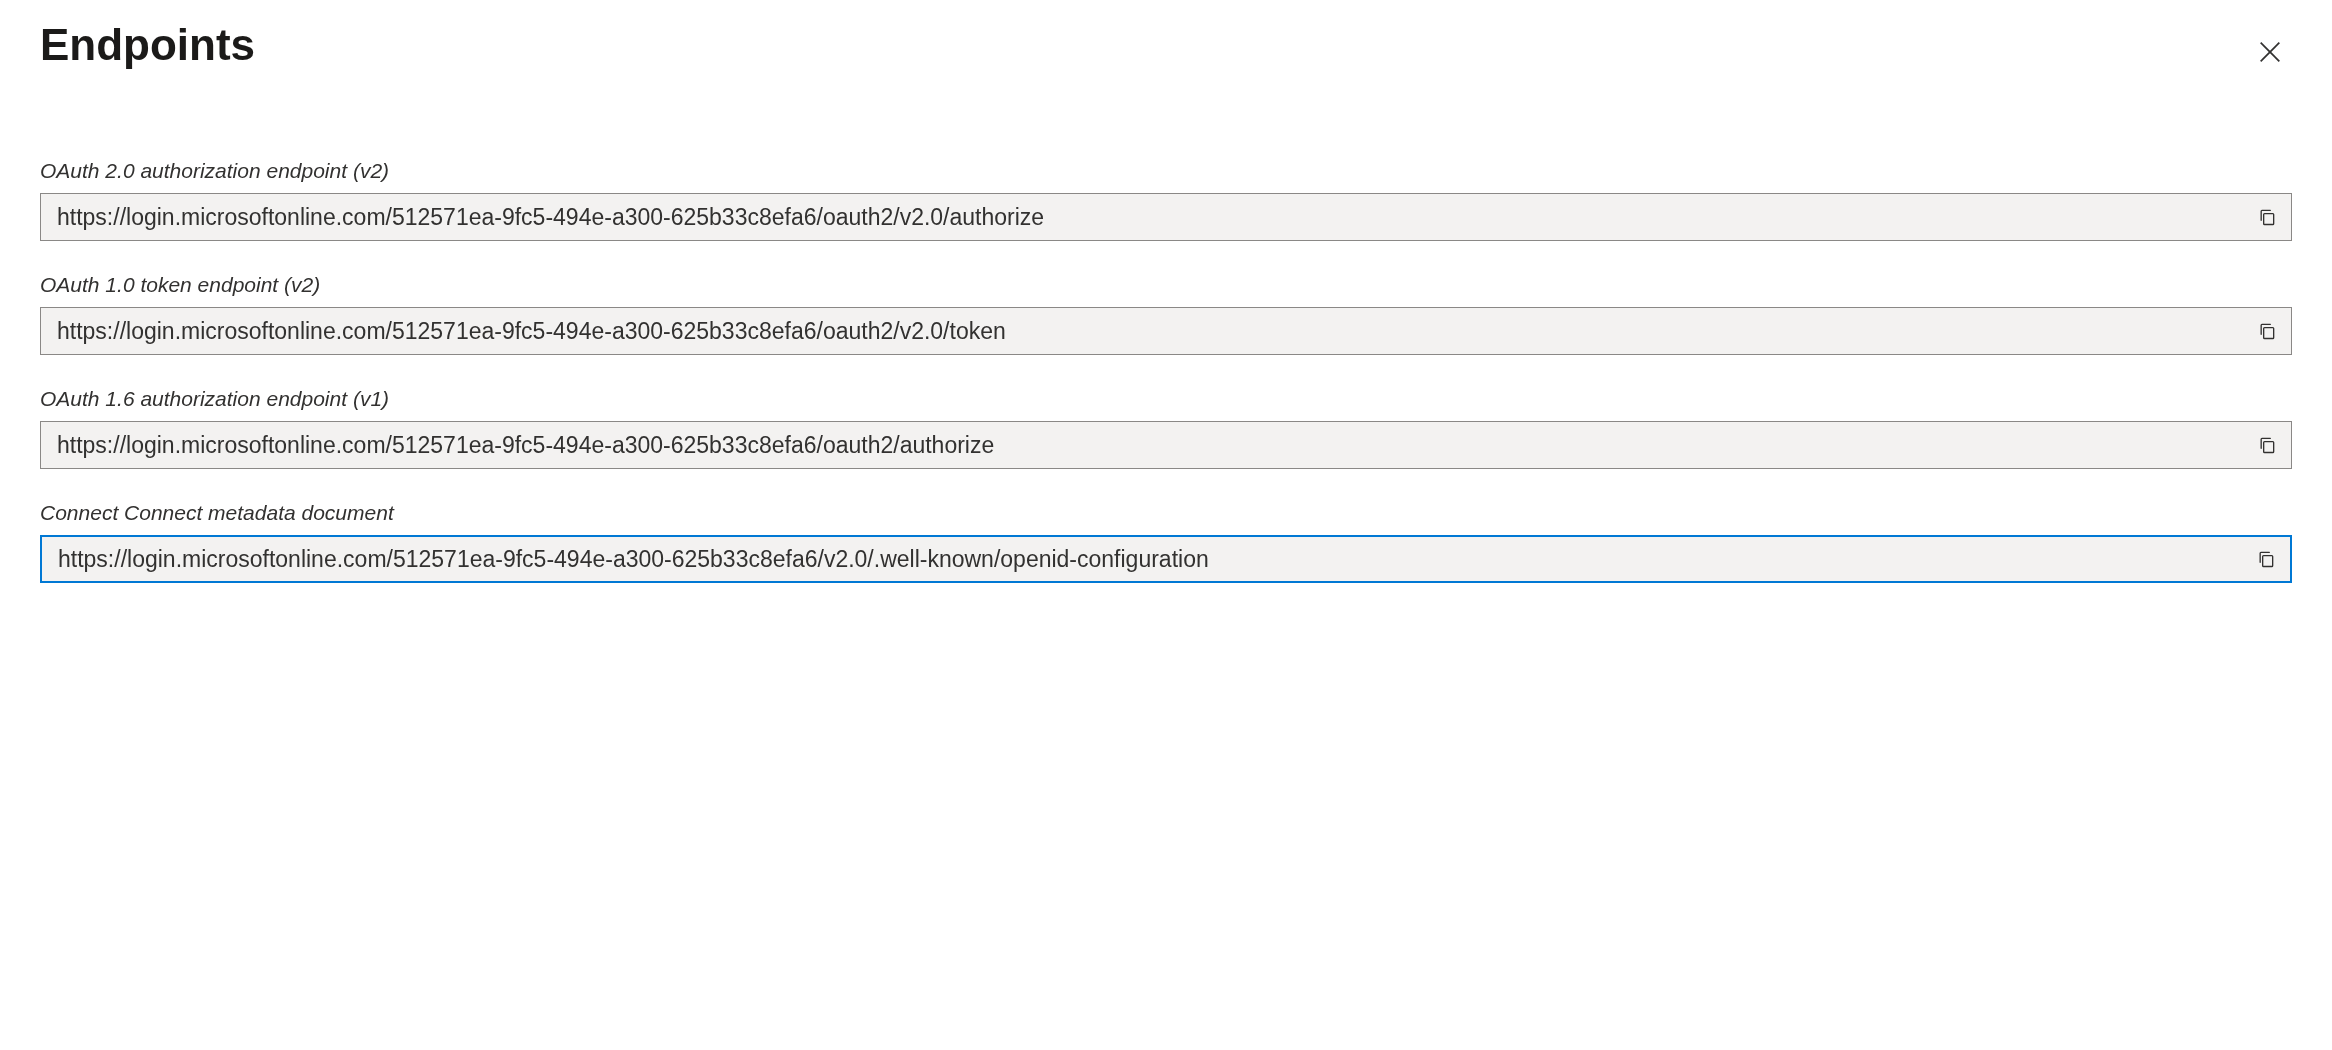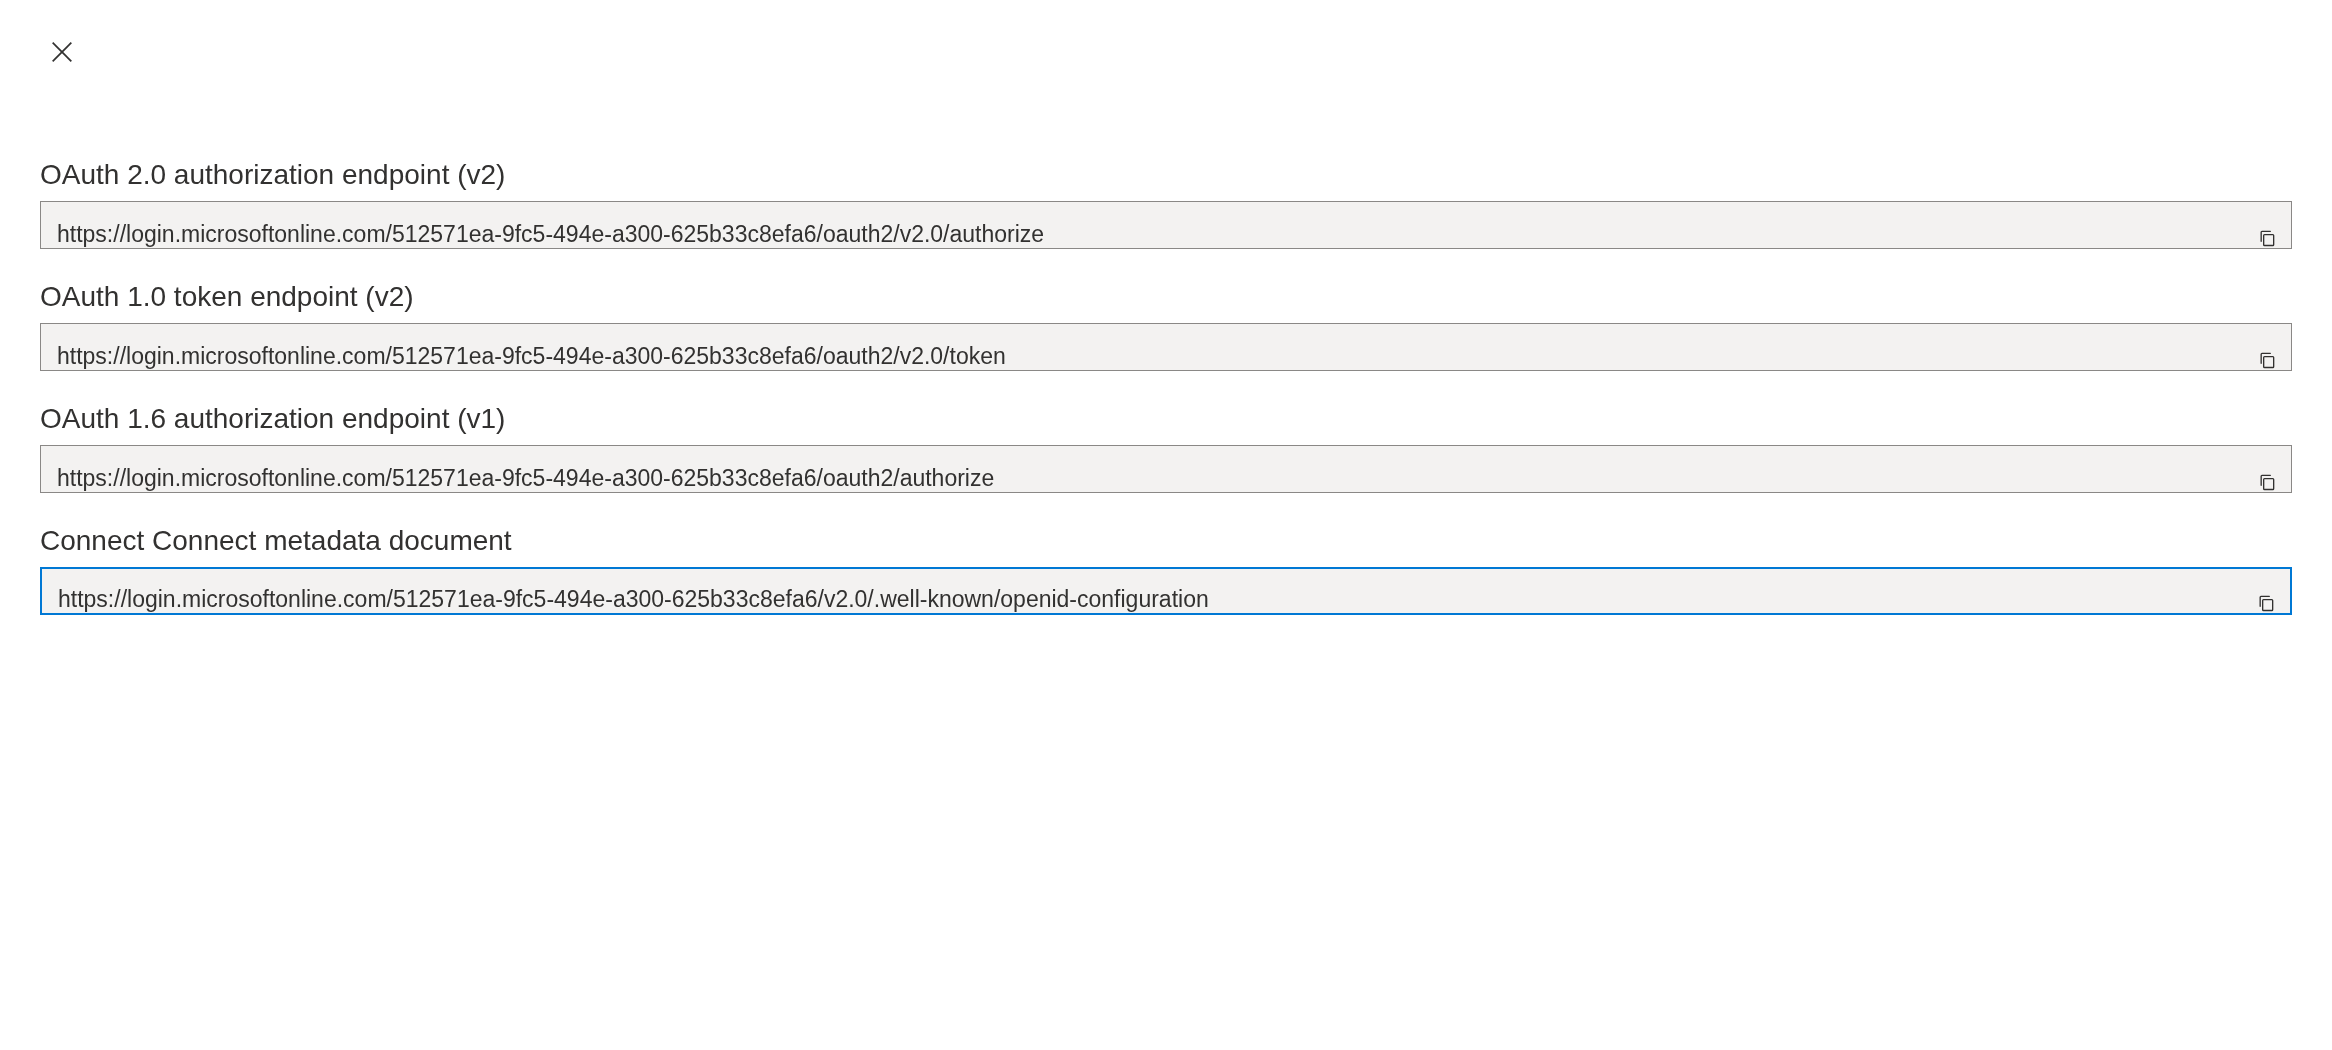--- a/index.html
+++ b/index.html
@@ -42,30 +42,31 @@
     .close-btn svg {
       width: 28px;
       height: 28px;
     }
     
     .field-group {
       margin-bottom: 32px;
     }
     
     .field-label {
-      font-size: 28px;
+      font-size: 21px;
       font-weight: 400;
       color: #323130;
       margin-bottom: 10px;
       display: block;
+      font-style: italic;
     }
     
     .input-wrapper {
       display: flex;
-      align-items: flex-end;
+      align-items: center;
       border: 1px solid #8a8886;
       background: #f3f2f1;
       height: 48px;
     }
     
     .input-wrapper.focused {
       border: 2px solid #0078d4;
       outline: none;
     }
     
@@ -93,20 +94,21 @@
     
     .copy-btn svg {
       width: 20px;
       height: 20px;
     }
   </style>
 </head>
 <body>
 
 <div class="header">
+  <h1 class="title">Endpoints</h1>
   <button class="close-btn">
     <svg viewBox="0 0 24 24" fill="none" stroke="currentColor" stroke-width="1.5">
       <line x1="4" y1="4" x2="20" y2="20"></line>
       <line x1="20" y1="4" x2="4" y2="20"></line>
     </svg>
   </button>
 </div>
 
 <div id="endpoints-container">
     <div class="field-group">

